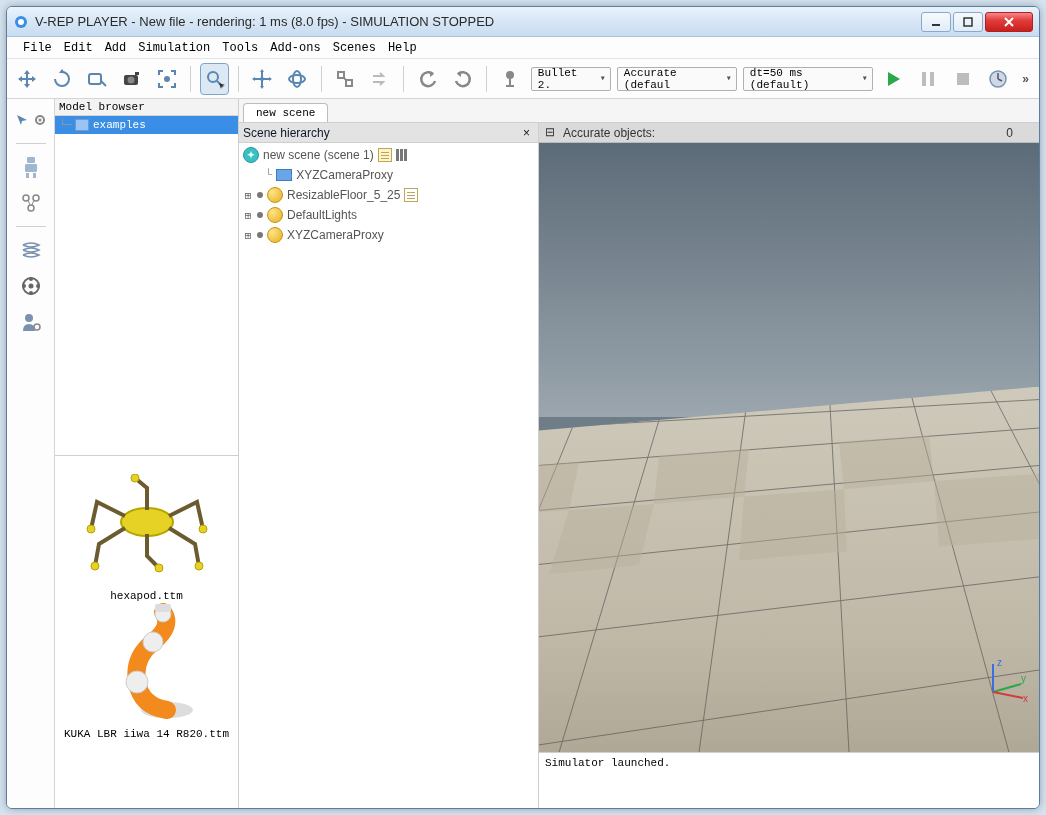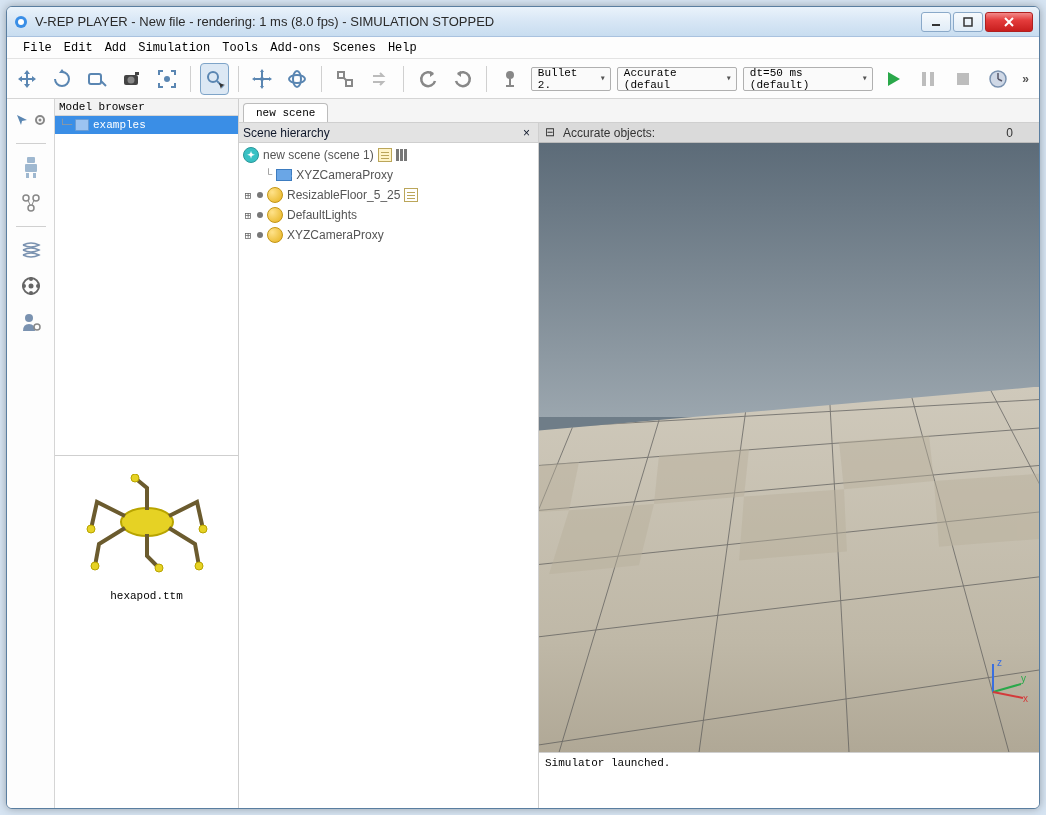--- a/index.html
+++ b/index.html
@@ -525,20 +525,33 @@
                 <circle cx="14" cy="55" r="4"></circle>
                   <circle cx="18" cy="92" r="4"></circle>
                 <circle cx="126" cy="55" r="4"></circle>
                   <circle cx="122" cy="92" r="4"></circle>
                 <circle cx="58" cy="4" r="4"></circle>
                   <circle cx="82" cy="94" r="4"></circle>
               </g>
             </svg>
           </div>
           <div>hexapod.ttm</div>
+        </div>
+        <div class="preview">
+          <div class="thumb">
+            <svg width="140" height="120" viewBox="0 0 140 120">
+              <ellipse cx="90" cy="108" rx="26" ry="8" fill="#ddd"></ellipse>
+              <path d="M90 108 Q64 104 60 80 Q56 56 76 40 Q96 24 86 10" fill="none" stroke="#f28a1e" stroke-width="18" stroke-linecap="round"></path>
+              <circle cx="60" cy="80" r="11" fill="#eee" stroke="#ccc"></circle>
+              <circle cx="76" cy="40" r="10" fill="#eee" stroke="#ccc"></circle>
+              <circle cx="86" cy="12" r="8" fill="#eee" stroke="#ccc"></circle>
+              <rect x="78" y="2" width="16" height="8" rx="2" fill="#ddd"></rect>
+            </svg>
+          </div>
+          <div>KUKA LBR iiwa 14 R820.ttm</div>
         </div>
       </div>
     </div>
 
     <div class="centercol">
       <div class="scene-tabbar">
         <div class="scene-tab">new scene</div>
       </div>
       <div class="center-split">
 

